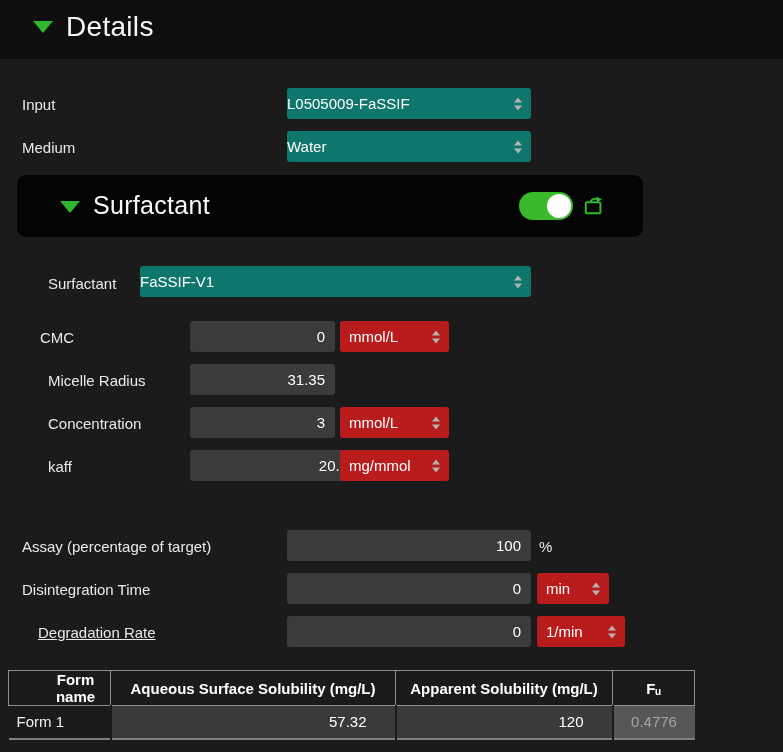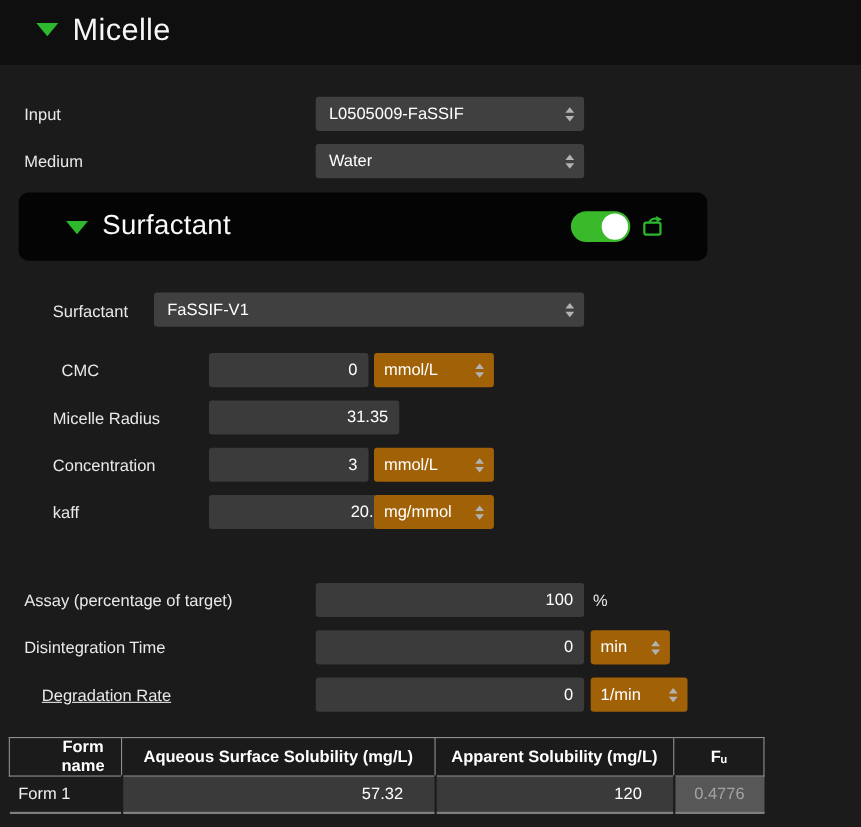--- a/index.html
+++ b/index.html
@@ -11,25 +11,25 @@
   .topbar { position:absolute; left:0; top:0; width:783px; height:59px; background:#0f0f0f; }
   .tri {
     position:absolute; width:0; height:0;
     border-left:10px solid transparent; border-right:10px solid transparent;
     border-top:12px solid var(--accent,#2db82d); cursor:pointer;
   }
   .page-title { position:absolute; left:66px; top:11px; font-size:28px; color:#f7f7f7; letter-spacing:.3px; }
   .section-title { position:absolute; font-size:25px; color:#fafafa; letter-spacing:.3px; }
   .label { position:absolute; font-size:15px; color:#e9e9e9; white-space:nowrap; }
   .select {
-    position:absolute; height:31px; background:#404040; border-radius:3px;
-    display:flex; align-items:center; box-sizing:border-box; padding-left:12px;
+    position:absolute; height:31px; background:#0f766e; border-radius:3px;
+    display:flex; align-items:center; box-sizing:border-box; 
     color:#ffffff; font-size:15px; cursor:pointer; white-space:nowrap;
   }
-  .select.unit { background:#a16207; padding-left:9px; }
+  .select.unit { background:#b91c1c; padding-left:9px; }
   .spinner {
     position:absolute; right:9px; top:50%; transform:translateY(-50%);
     display:flex; flex-direction:column; align-items:center; gap:3px;
   }
   .spinner i { display:block; width:0; height:0; border-left:4px solid transparent; border-right:4px solid transparent; }
   .spinner i.up   { border-bottom:5px solid #b3b3b3; }
   .spinner i.down { border-top:5px solid #b3b3b3; }
   .num-input {
     position:absolute; height:31px; background:#3b3b3b; border:none; outline:none;
     border-radius:3px; color:#ffffff; font-size:15px; text-align:right;
@@ -50,21 +50,21 @@
   td.cell-num  { background:#3a3a3a; color:#ffffff; text-align:right; padding-right:28px; border-left:2px solid #1b1b1b; }
   td.cell-fu   { background:#575757; color:#a3a3a3; text-align:center; border-left:2px solid #1b1b1b; }
 </style>
 </head>
 <body>
 
 <div class="screen">
 
   <div class="topbar">
     <div class="tri" style="left:33px; top:21px;"></div>
-    <div class="page-title">Micelle</div>
+    <div class="page-title">Details</div>
   </div>
 
   <div class="label" style="left:22px; top:96px;">Input</div>
   <div class="select" style="left:287px; top:88px; width:244px;">
     <span>L0505009-FaSSIF</span>
     <span class="spinner">
         <i class="up"></i>
         <i class="down"></i>
       </span>
   </div>
@@ -92,32 +92,32 @@
 
   <div class="label" style="left:48px; top:275px;">Surfactant</div>
   <div class="select" style="left:140px; top:266px; width:391px;">
     <span>FaSSIF-V1</span>
     <span class="spinner">
         <i class="up"></i>
         <i class="down"></i>
       </span>
   </div>
 
-  <div class="label" style="left:56px; top:329px;">CMC</div>
+  <div class="label" style="left:40px; top:329px;">CMC</div>
   <input class="num-input" style="left: 190px; top: 321px; width: 145px;" value="0">
   <div class="select unit" style="left:340px; top:321px; width:109px;">
     <span>mmol/L</span>
     <span class="spinner">
         <i class="up"></i>
         <i class="down"></i>
       </span>
   </div>
 
   <div class="label" style="left:48px; top:372px;">Micelle Radius</div>
-  <input class="num-input" style="left: 190px; top: 364px; width: 173px;" value="31.35">
+  <input class="num-input" style="left: 190px; top: 364px; width: 145px;" value="31.35">
 
   <div class="label" style="left:48px; top:415px;">Concentration</div>
   <input class="num-input" style="left: 190px; top: 407px; width: 145px;" value="3">
   <div class="select unit" style="left:340px; top:407px; width:109px;">
     <span>mmol/L</span>
     <span class="spinner">
         <i class="up"></i>
         <i class="down"></i>
       </span>
   </div>

